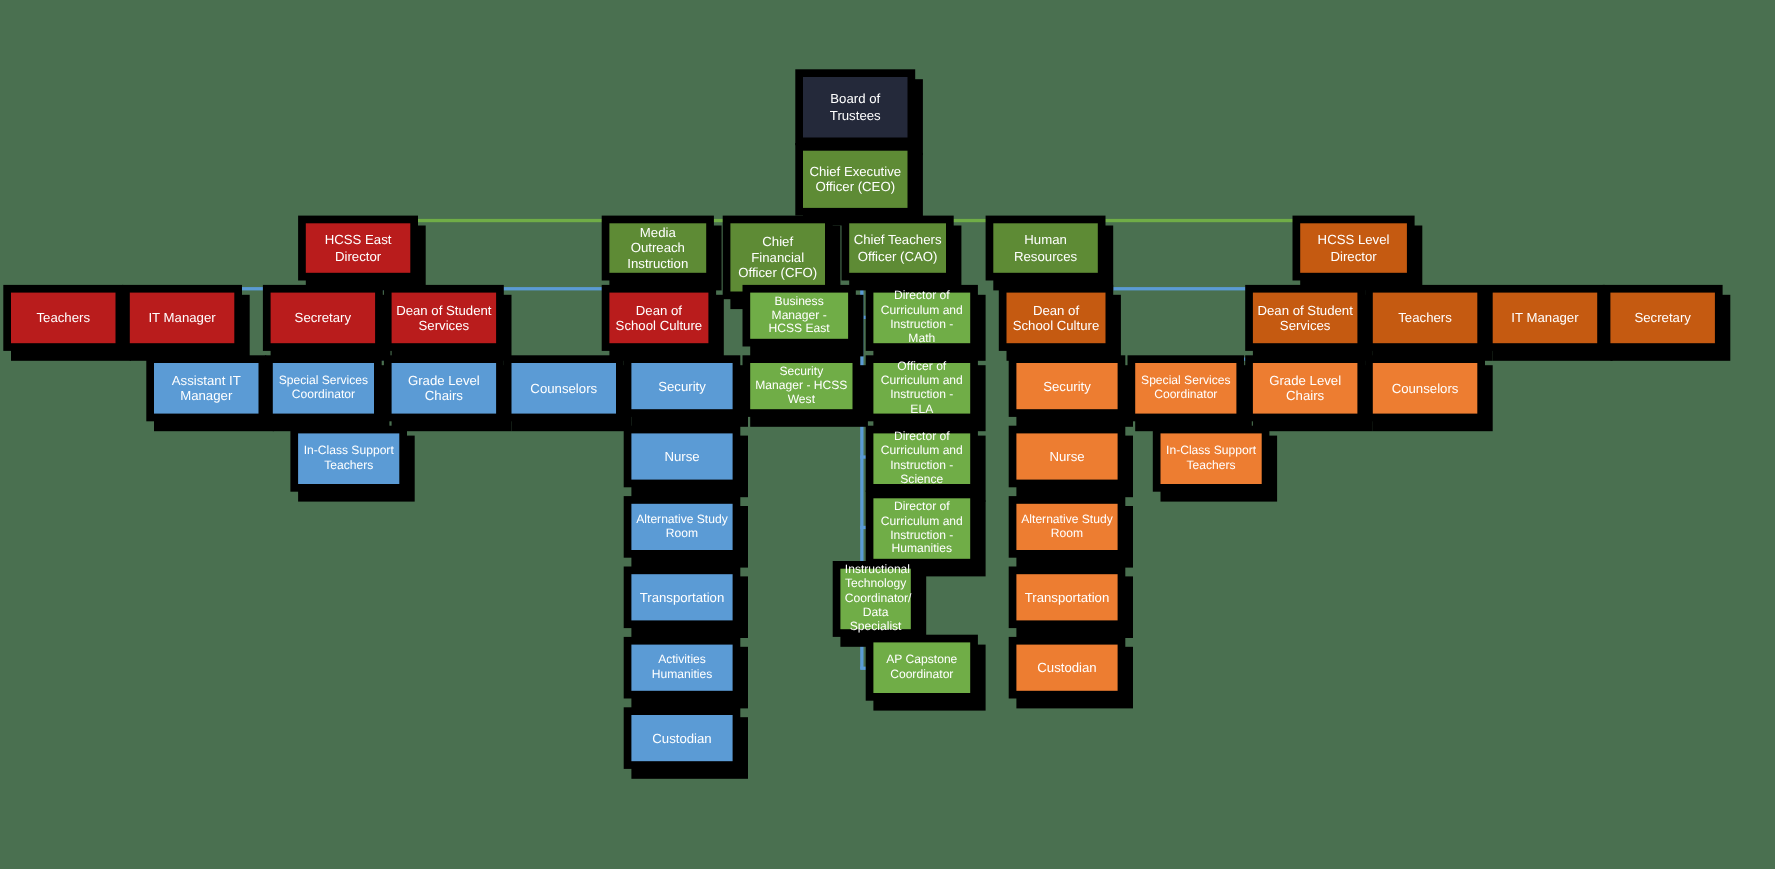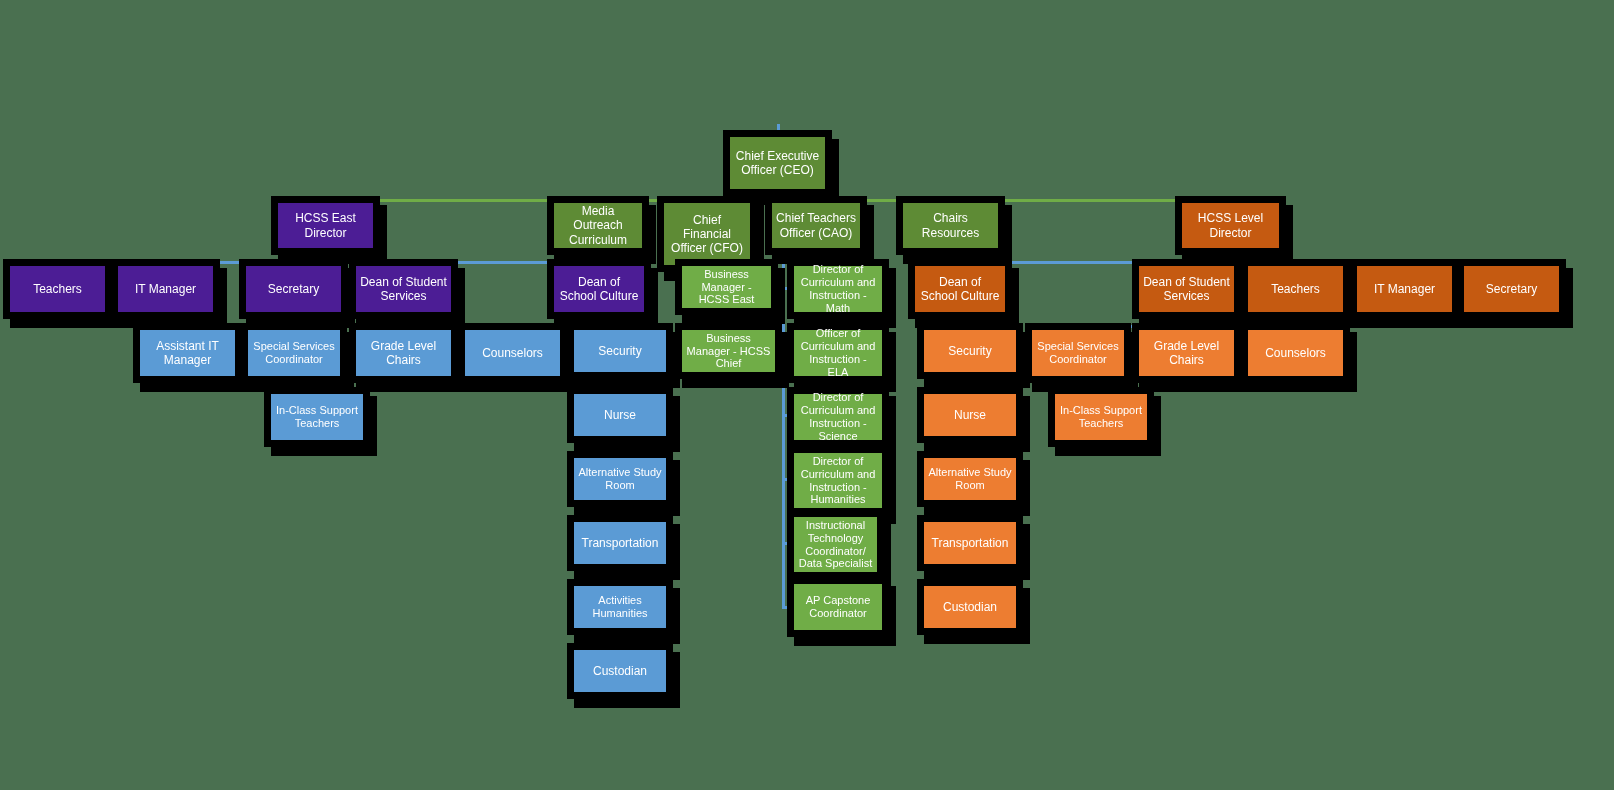--- a/index.html
+++ b/index.html
@@ -30,21 +30,21 @@
     line-height:1.18;
     padding:2px 4px;
     box-shadow:
        0 0 0 7px #000000,
        7px 9px 0 7px #000000;
     z-index:5;
   }
   .t-dark  {background:#24293A;}
   .t-green {background:#5E8B35;}
   .t-green2{background:#70AD47;}
-  .t-blue  {background:#4c1d95;}
+  .t-blue  {background:#b91c1c;}
   .t-blue2 {background:#5B9BD5;}
   .t-orange{background:#C55A11;}
   .t-orange2{background:#ED7D31;}
   .fs11{font-size:11px;}
   .fs12{font-size:12px;}
   .node span{display:block;width:100%;}
 </style>
 </head>
 <body>
 
@@ -120,38 +120,41 @@
 
   <div class="conn" style="left:1185px;top:312px;width:3px;height:14px;"></div>
   <div class="conn" style="left:1077px;top:325px;width:258px;height:3px;"></div>
   <div class="conn" style="left:1077px;top:325px;width:3px;height:10px;"></div>
   <div class="conn" style="left:1185px;top:325px;width:3px;height:10px;"></div>
   <div class="conn" style="left:1333px;top:325px;width:3px;height:10px;"></div>
 
   <div class="conn" style="left:1058px;top:376px;width:3px;height:40px;"></div>
   <div class="conn" style="left:1058px;top:414px;width:22px;height:3px;"></div>
 
+  <div class="node t-dark fs12" style="left:730px;top:70px;width:95px;height:55px;">
+      <span>Board  of Trustees</span>
+    </div>
   <div class="node t-green fs12" style="left:730px;top:137px;width:95px;height:52px;">
       <span>Chief  Executive Officer (CEO)</span>
     </div>
 
   <div class="node t-blue fs12" style="left:278px;top:203px;width:95px;height:45px;">
       <span>HCSS  East Director</span>
     </div>
   <div class="node t-green fs12" style="left:554px;top:203px;width:88px;height:45px;">
-      <span>Media Outreach Curriculum</span>
+      <span>Media Outreach Instruction</span>
     </div>
   <div class="node t-green fs12" style="left:664px;top:203px;width:86px;height:62px;">
       <span>Chief  Financial Officer (CFO)</span>
     </div>
   <div class="node t-green fs12" style="left:772px;top:203px;width:88px;height:45px;">
       <span>Chief  Teachers Officer (CAO)</span>
     </div>
   <div class="node t-green fs12" style="left:903px;top:203px;width:95px;height:45px;">
-      <span>Chairs  Resources</span>
+      <span>Human  Resources</span>
     </div>
   <div class="node t-orange fs12" style="left:1182px;top:203px;width:97px;height:45px;">
       <span>HCSS Level Director</span>
     </div>
 
   <div class="node t-blue fs12" style="left:10px;top:266px;width:95px;height:46px;">
       <span>Teachers</span>
     </div>
   <div class="node t-blue fs12" style="left:118px;top:266px;width:95px;height:46px;">
       <span>IT Manager</span>
@@ -198,36 +201,36 @@
       <span>Activities Humanities</span>
     </div>
   <div class="node t-blue2 fs12" style="left:574px;top:650px;width:92px;height:42px;">
       <span>Custodian</span>
     </div>
 
   <div class="node t-green2 fs11" style="left:682px;top:266px;width:89px;height:42px;">
       <span>Business  Manager - HCSS East</span>
     </div>
   <div class="node t-green2 fs11" style="left:682px;top:330px;width:93px;height:42px;">
-      <span>Business  Manager - HCSS Chief</span>
+      <span>Security  Manager - HCSS West</span>
     </div>
 
   <div class="node t-green2 fs11" style="left:794px;top:266px;width:88px;height:46px;">
       <span>Director  of Curriculum  and Instruction  - Math</span>
     </div>
   <div class="node t-green2 fs11" style="left:794px;top:330px;width:88px;height:46px;">
       <span>Officer  of Curriculum  and Instruction   - ELA</span>
     </div>
   <div class="node t-green2 fs11" style="left:794px;top:394px;width:88px;height:46px;">
       <span>Director  of Curriculum  and Instruction   - Science</span>
     </div>
   <div class="node t-green2 fs11" style="left:794px;top:453px;width:88px;height:55px;">
       <span>Director  of Curriculum  and Instruction   - Humanities</span>
     </div>
-  <div class="node t-green2 fs11" style="left:794px;top:517px;width:83px;height:55px;">
+  <div class="node t-green2 fs11" style="left:764px;top:517px;width:64px;height:55px;">
       <span>Instructional Technology Coordinator/ Data Specialist</span>
     </div>
   <div class="node t-green2 fs11" style="left:794px;top:584px;width:88px;height:46px;">
       <span>AP Capstone Coordinator</span>
     </div>
 
   <div class="node t-orange fs12" style="left:915px;top:266px;width:90px;height:46px;">
       <span>Dean of School Culture</span>
     </div>
   <div class="node t-orange fs12" style="left:1139px;top:266px;width:95px;height:46px;">

